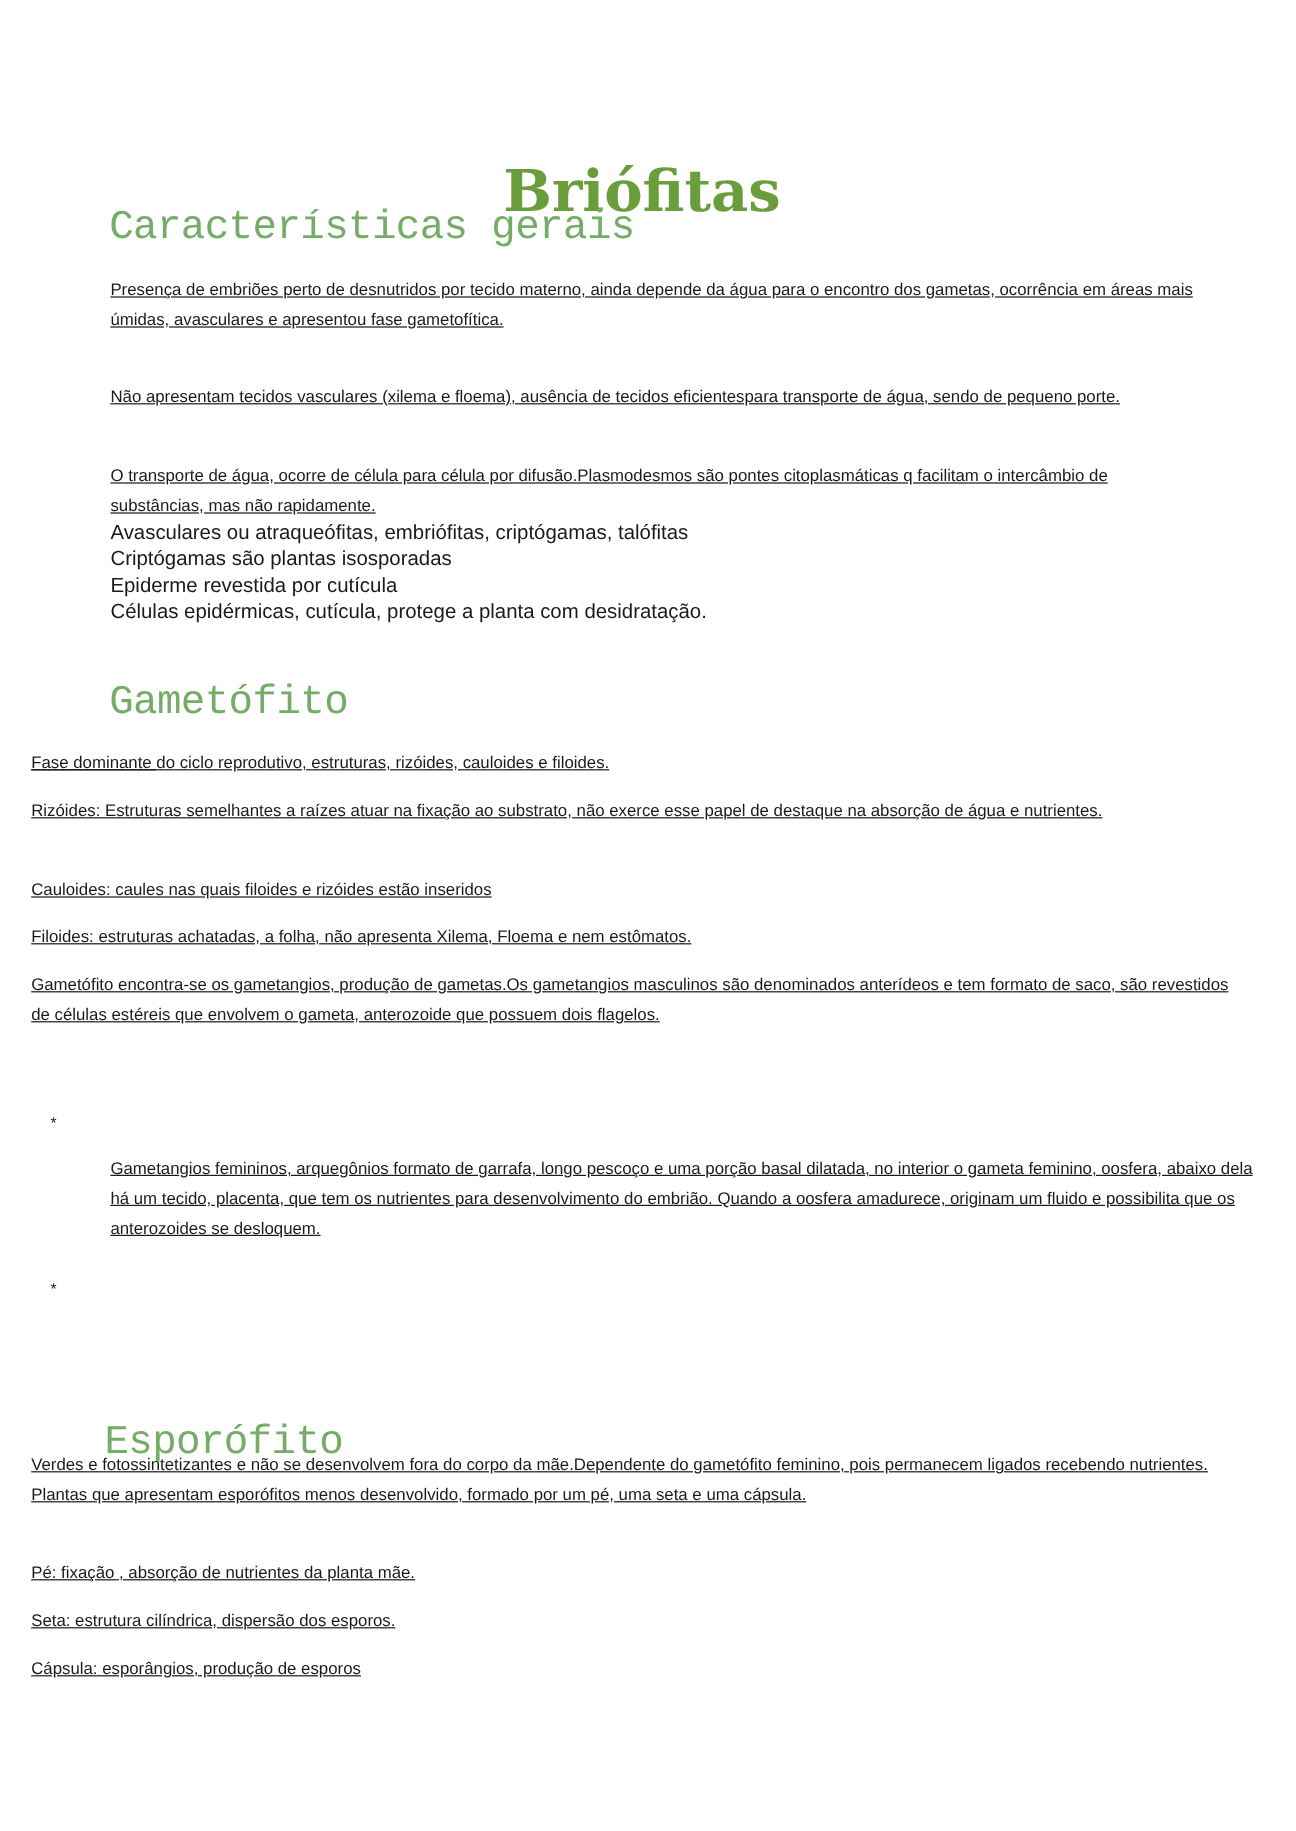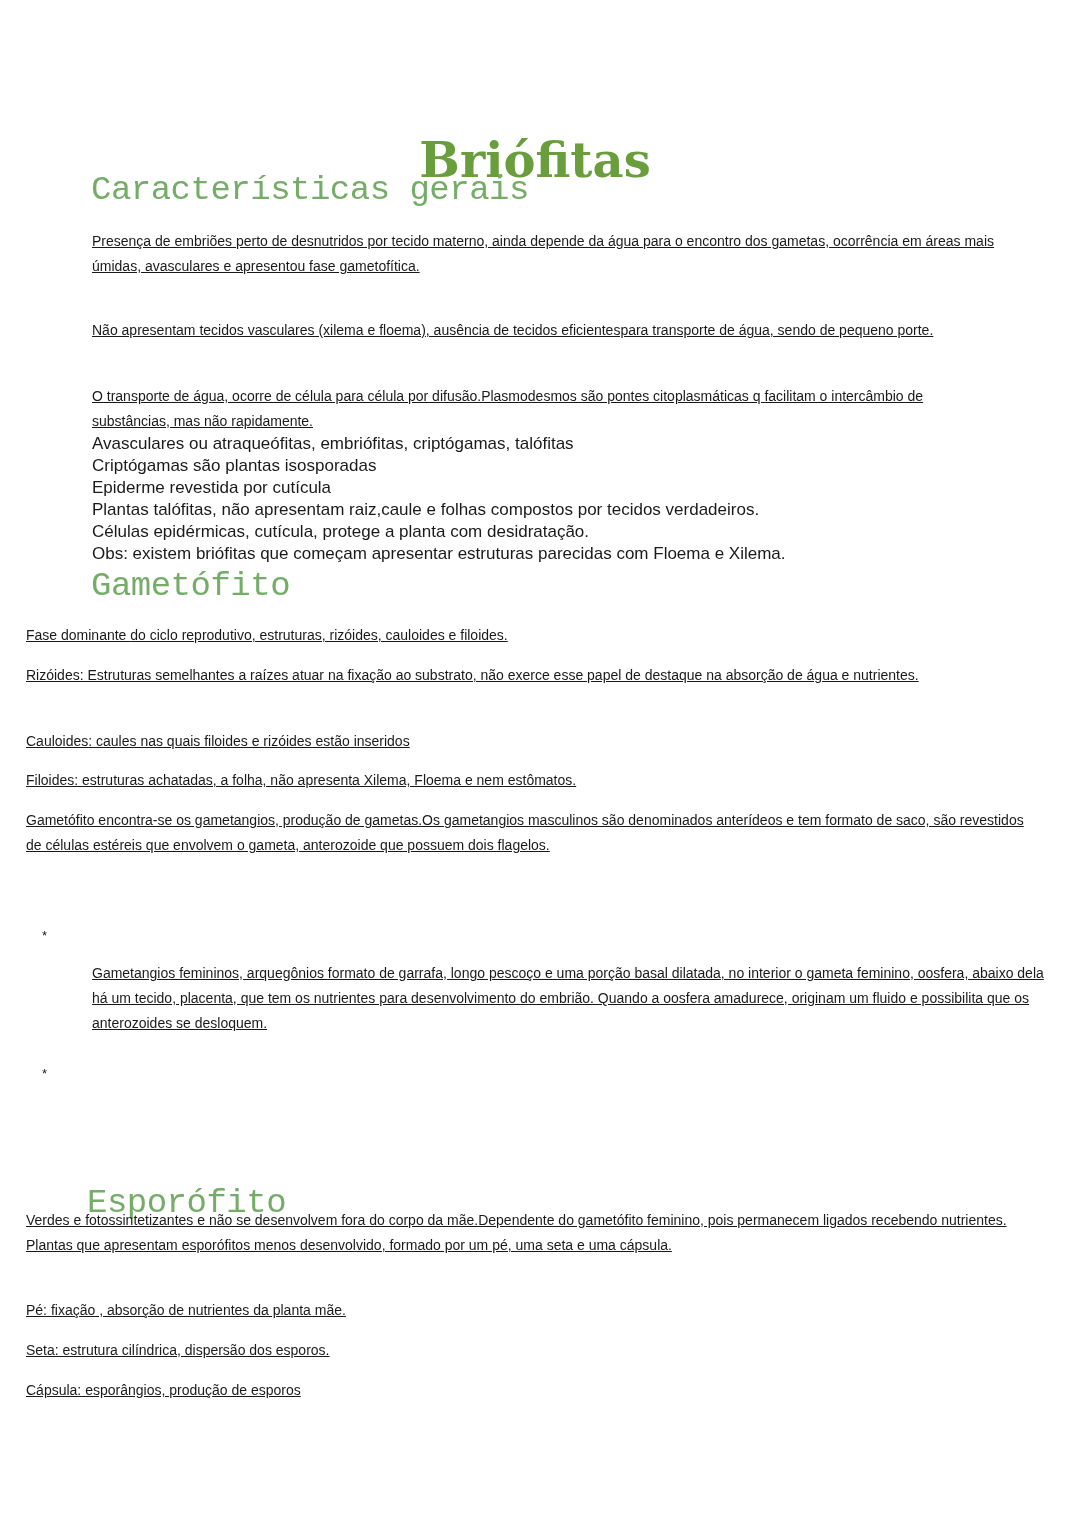--- a/index.html
+++ b/index.html
@@ -35,23 +35,21 @@
 <div class="h2" style="left:91px; top:171px;">Características gerais</div>
 
 <p class="p" style="left:92px; top:229px; width:950px;">Presença de embriões perto de desnutridos por tecido materno, ainda depende da água para o encontro dos gametas, ocorrência em áreas mais úmidas, avasculares e apresentou fase gametofítica.</p>
 <p class="p" style="left:92px; top:318px; width:880px;">Não apresentam tecidos vasculares (xilema e floema), ausência de tecidos eficientespara transporte de água, sendo de pequeno porte.</p>
 <p class="p" style="left:92px; top:384px; width:900px;">O transporte de água, ocorre de célula para célula por difusão.Plasmodesmos são pontes citoplasmáticas q facilitam o intercâmbio de substâncias, mas não rapidamente.</p>
 
 <div class="list" style="left:92px; top:433px;">
   <div>Avasculares ou atraqueófitas, embriófitas, criptógamas, talófitas</div>
   <div>Criptógamas são plantas isosporadas</div>
   <div>Epiderme revestida por cutícula</div>
-  <div>Plantas talófitas, não apresentam raiz,caule e folhas compostos por tecidos verdadeiros.</div>
   <div>Células epidérmicas, cutícula, protege a planta com desidratação.</div>
-  <div>Obs: existem briófitas que começam apresentar estruturas parecidas com Floema e Xilema.</div>
 </div>
 
 <div class="h2" style="left:91px; top:567px;">Gametófito</div>
 
 <p class="p" style="left:26px; top:623px; width:1000px;"><span class="u">Fase dominante </span><span>do ciclo reprodutivo, estruturas, rizóides, cauloides e filoides.</span></p>
 <p class="p" style="left:26px; top:663px; width:1000px;">Rizóides: Estruturas semelhantes a raízes atuar na fixação ao substrato, não exerce esse papel de destaque na absorção de água e nutrientes.</p>
 <p class="p" style="left:26px; top:729px; width:1000px;">Cauloides: caules nas quais filoides e rizóides estão inseridos</p>
 <p class="p" style="left:26px; top:768px; width:1000px;">Filoides: estruturas achatadas, a folha,  não apresenta Xilema, Floema e nem estômatos.</p>
 <p class="p" style="left:26px; top:808px; width:1010px;">Gametófito encontra-se os gametangios, produção de gametas.Os gametangios masculinos são denominados anterídeos e tem formato de saco, são revestidos de células estéreis que envolvem o gameta, anterozoide que possuem dois flagelos.</p>
 

